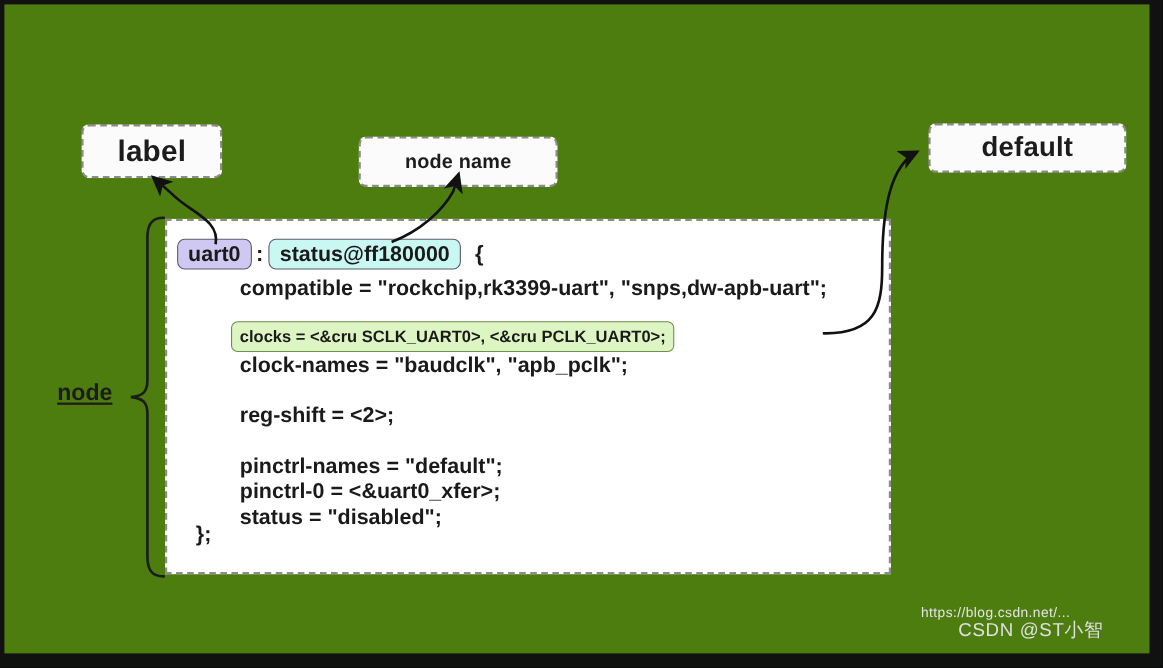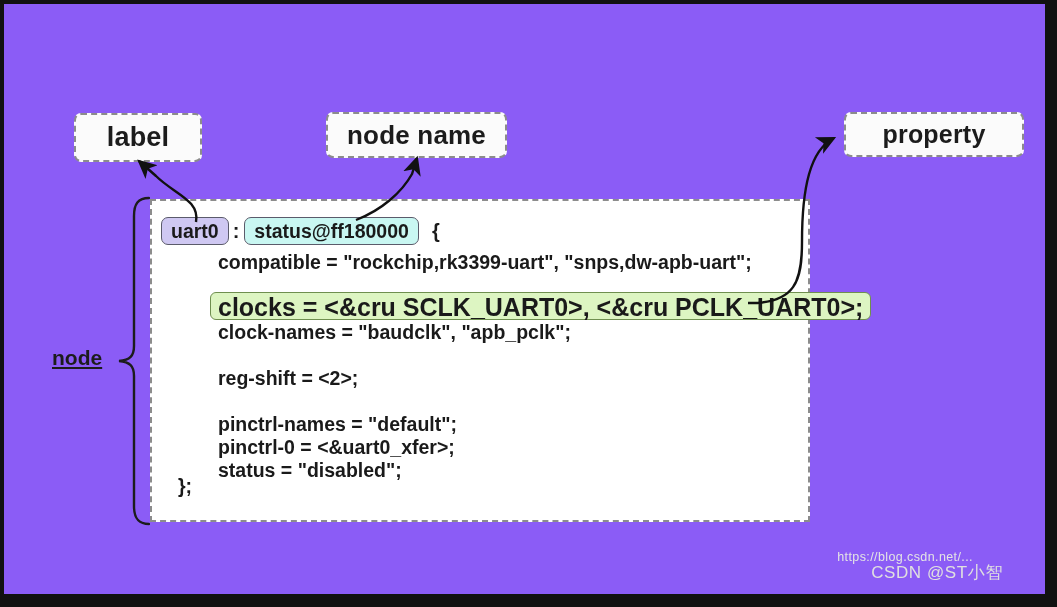--- a/index.html
+++ b/index.html
@@ -22,40 +22,40 @@
     background: #111111;
   }
 
   
   #canvas {
     position: absolute;
     left: 4px;
     top: 4px;
     width: 1041px;
     height: 590px;
-    background: #8b5cf6;
+    background: #4d7c0f;
     overflow: hidden;
   }
 
   
   .annot-box {
     position: absolute;
     box-sizing: border-box;
     border: 2px dashed #8c8c8c;
     border-radius: 7px;
     background: #fbfbfb;
     display: flex;
     align-items: center;
     justify-content: center;
     color: #1c1c1c;
     font-weight: bold;
     letter-spacing: .2px;
   }
   #box-label      { left: 70px;  top: 109px; width: 128px; height: 49px; font-size: 27px; }
-  #box-node-name  { left: 322px; top: 108px; width: 181px; height: 46px; font-size: 26px; }
+  #box-node-name  { left: 322px; top: 120px; width: 181px; height: 46px; font-size: 18px; }
   #box-property   { left: 840px; top: 108px; width: 180px; height: 45px; font-size: 25px; }
 
   
   #node-container {
     position: absolute;
     left: 146px;
     top: 195px;
     width: 660px;
     height: 323px;
     box-sizing: border-box;
@@ -143,21 +143,21 @@
     left: 60px;
     top: 93px;
     height: 28px;
     line-height: 28px;
     box-sizing: border-box;
     padding: 0 7px;
     background: #ddf5c2;
     border: 1.6px solid #6f8f4f;
     border-radius: 6px;
     font-weight: bold;
-    font-size: 25px;
+    font-size: 15px;
     color: #1a1a1a;
   }
 
   #line-close {
     position: absolute;
     left: 28px;
     top: 276px;
     height: 23px;
     line-height: 23px;
     font-weight: bold;
@@ -201,21 +201,21 @@
 
     <div class="annot-box" id="box-label">
       <span>label</span>
     </div>
 
     <div class="annot-box" id="box-node-name">
       <span>node name</span>
     </div>
 
     <div class="annot-box" id="box-property">
-      <span>property</span>
+      <span>default</span>
     </div>
 
     <div id="node-brace-label">
       <span>node</span>
     </div>
     <svg id="node-brace" viewBox="0 0 34 330">
       <path d="M33 2 C22 2 18 8 18 20 L18 150 C18 160 14 164 3 165 C14 166 18 170 18 180 L18 310 C18 322 22 328 33 328" fill="none" stroke="#1c1c1c" stroke-width="2.4" stroke-linecap="round"></path>
     </svg>
 
     <div id="node-container"></div>

